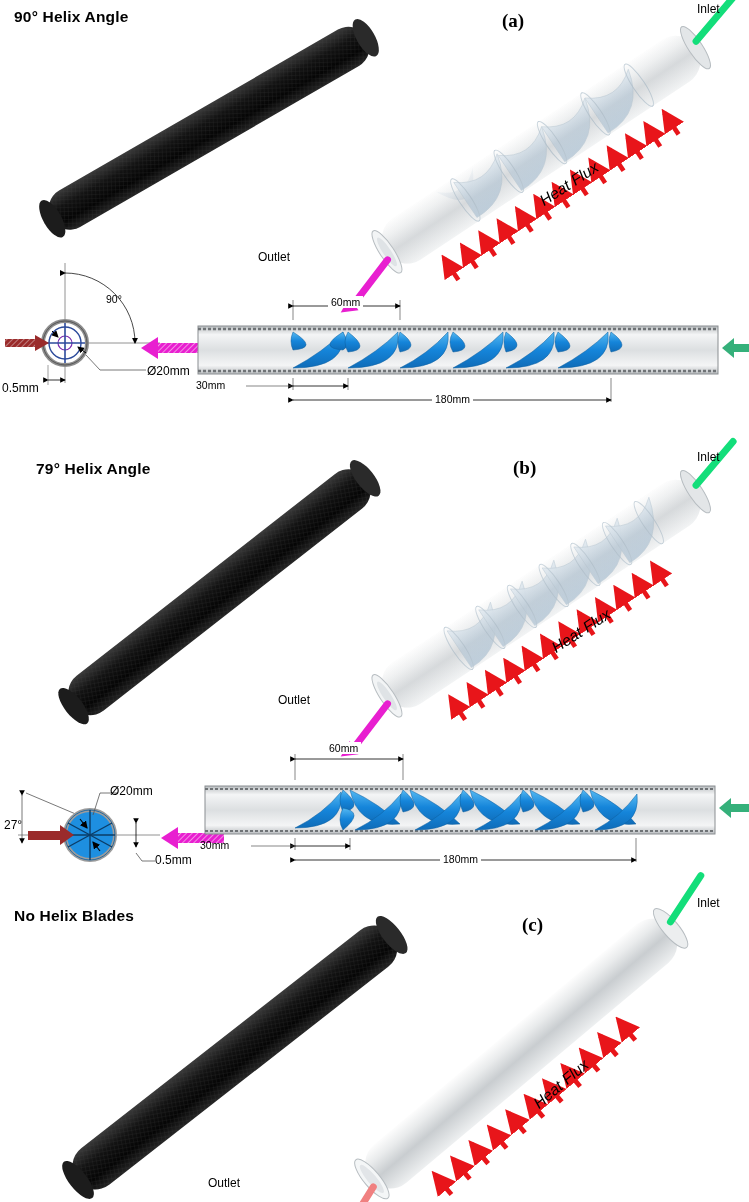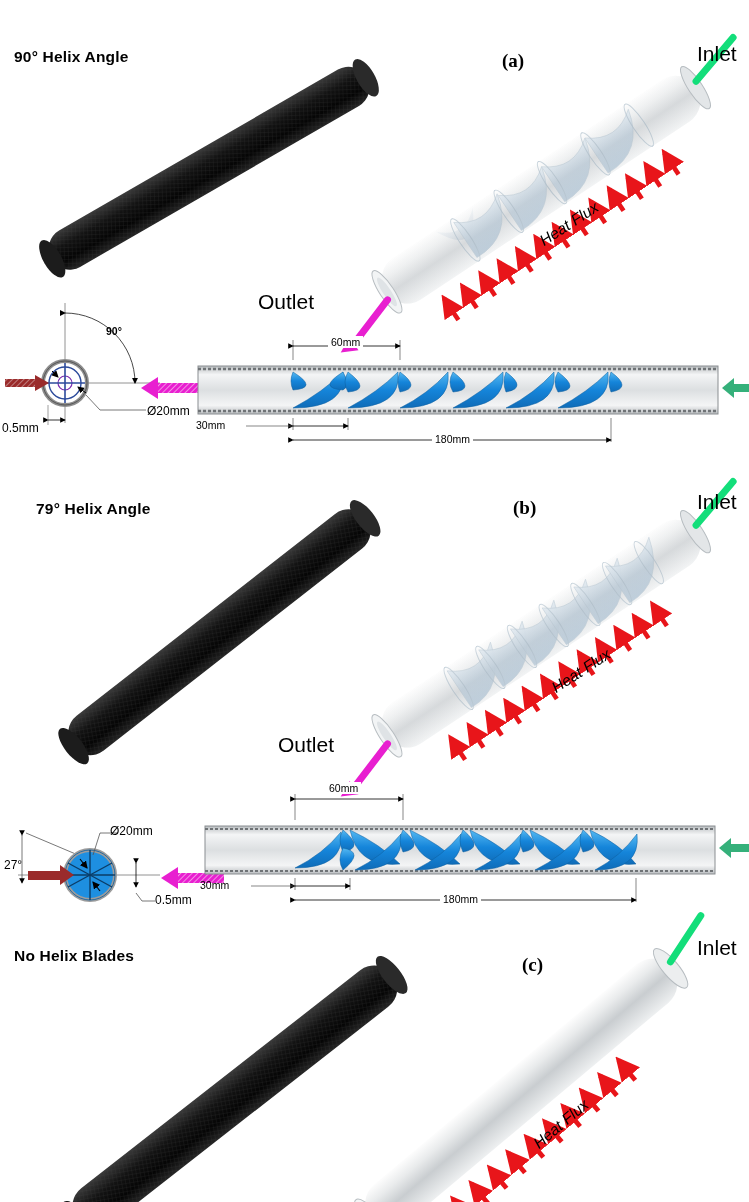--- a/index.html
+++ b/index.html
@@ -1,22 +1,22 @@
 <!DOCTYPE html>
 <html><head>
 <meta charset="utf-8">
 <style>
   html,body{margin:0;padding:0;background:#fff;}
   body{width:749px;height:1202px;position:relative;overflow:hidden;
        font-family:"Liberation Sans",sans-serif;color:#000;}
-  .panel{position:absolute;left:0;width:635px;margin-top:40px;}
+  .panel{position:absolute;left:0;width:635px;}
   .ttl{position:absolute;font-weight:bold;font-size:15.5px;letter-spacing:.2px;}
   .plabel{position:absolute;font-family:"Liberation Serif",serif;font-weight:bold;
           font-size:19px;}
-  .io{position:absolute;font-size:21px;}
+  .io{position:absolute;font-size:12px;}
   .hf{position:absolute;font-size:15.5px;font-style:italic;white-space:nowrap;}
   .dim{position:absolute;font-size:10.5px;font-family:"Liberation Sans",sans-serif;}
   svg{display:block;overflow:visible;}
   .sv{position:absolute;}
 </style>
 </head>
 <body>
 
 <div class="panel" style="top:0;height:430px;">
 
@@ -144,21 +144,21 @@
     <path d="M52 76 L58 82" stroke="#000" stroke-width="1" marker-end="url(#tick)"></path>
     <path d="M86 98 L78 92" stroke="#000" stroke-width="1" marker-end="url(#tick)"></path>
     <path d="M86 100 L100 115 L146 115" fill="none" stroke="#555" stroke-width=".8"></path>
 
     <rect x="5" y="84" width="30" height="8" fill="url(#hr)"></rect>
     <path d="M35 80 l14 8 l-14 8z" fill="#9A2B2B"></path>
 
     <line x1="48" y1="125" x2="65" y2="125" stroke="#000" stroke-width=".8" marker-start="url(#tick)" marker-end="url(#tick)"></line>
     <line x1="48" y1="110" x2="48" y2="130" stroke="#777" stroke-width=".7"></line>
   </svg>
-  <div class="dim" style="left:106px;top:285px;font-weight:bold;">90°</div>
+  <div class="dim" style="left:106px;top:293px;">90°</div>
   <div class="dim" style="left:147px;top:364px;font-size:12px;">Ø20mm</div>
   <div class="dim" style="left:2px;top:381px;font-size:12px;">0.5mm</div>
 
   <svg class="sv" style="left:140px;top:335px;" width="62" height="26" viewBox="0 0 62 26">
     <rect x="18" y="8" width="44" height="10" fill="url(#hm)"></rect>
     <path d="M18 2 l-17 11 l17 11z" fill="#E81FD0"></path>
   </svg>
 
   <svg class="sv" style="left:188px;top:290px;" width="561" height="118" viewBox="0 0 561 118">
     <defs>

